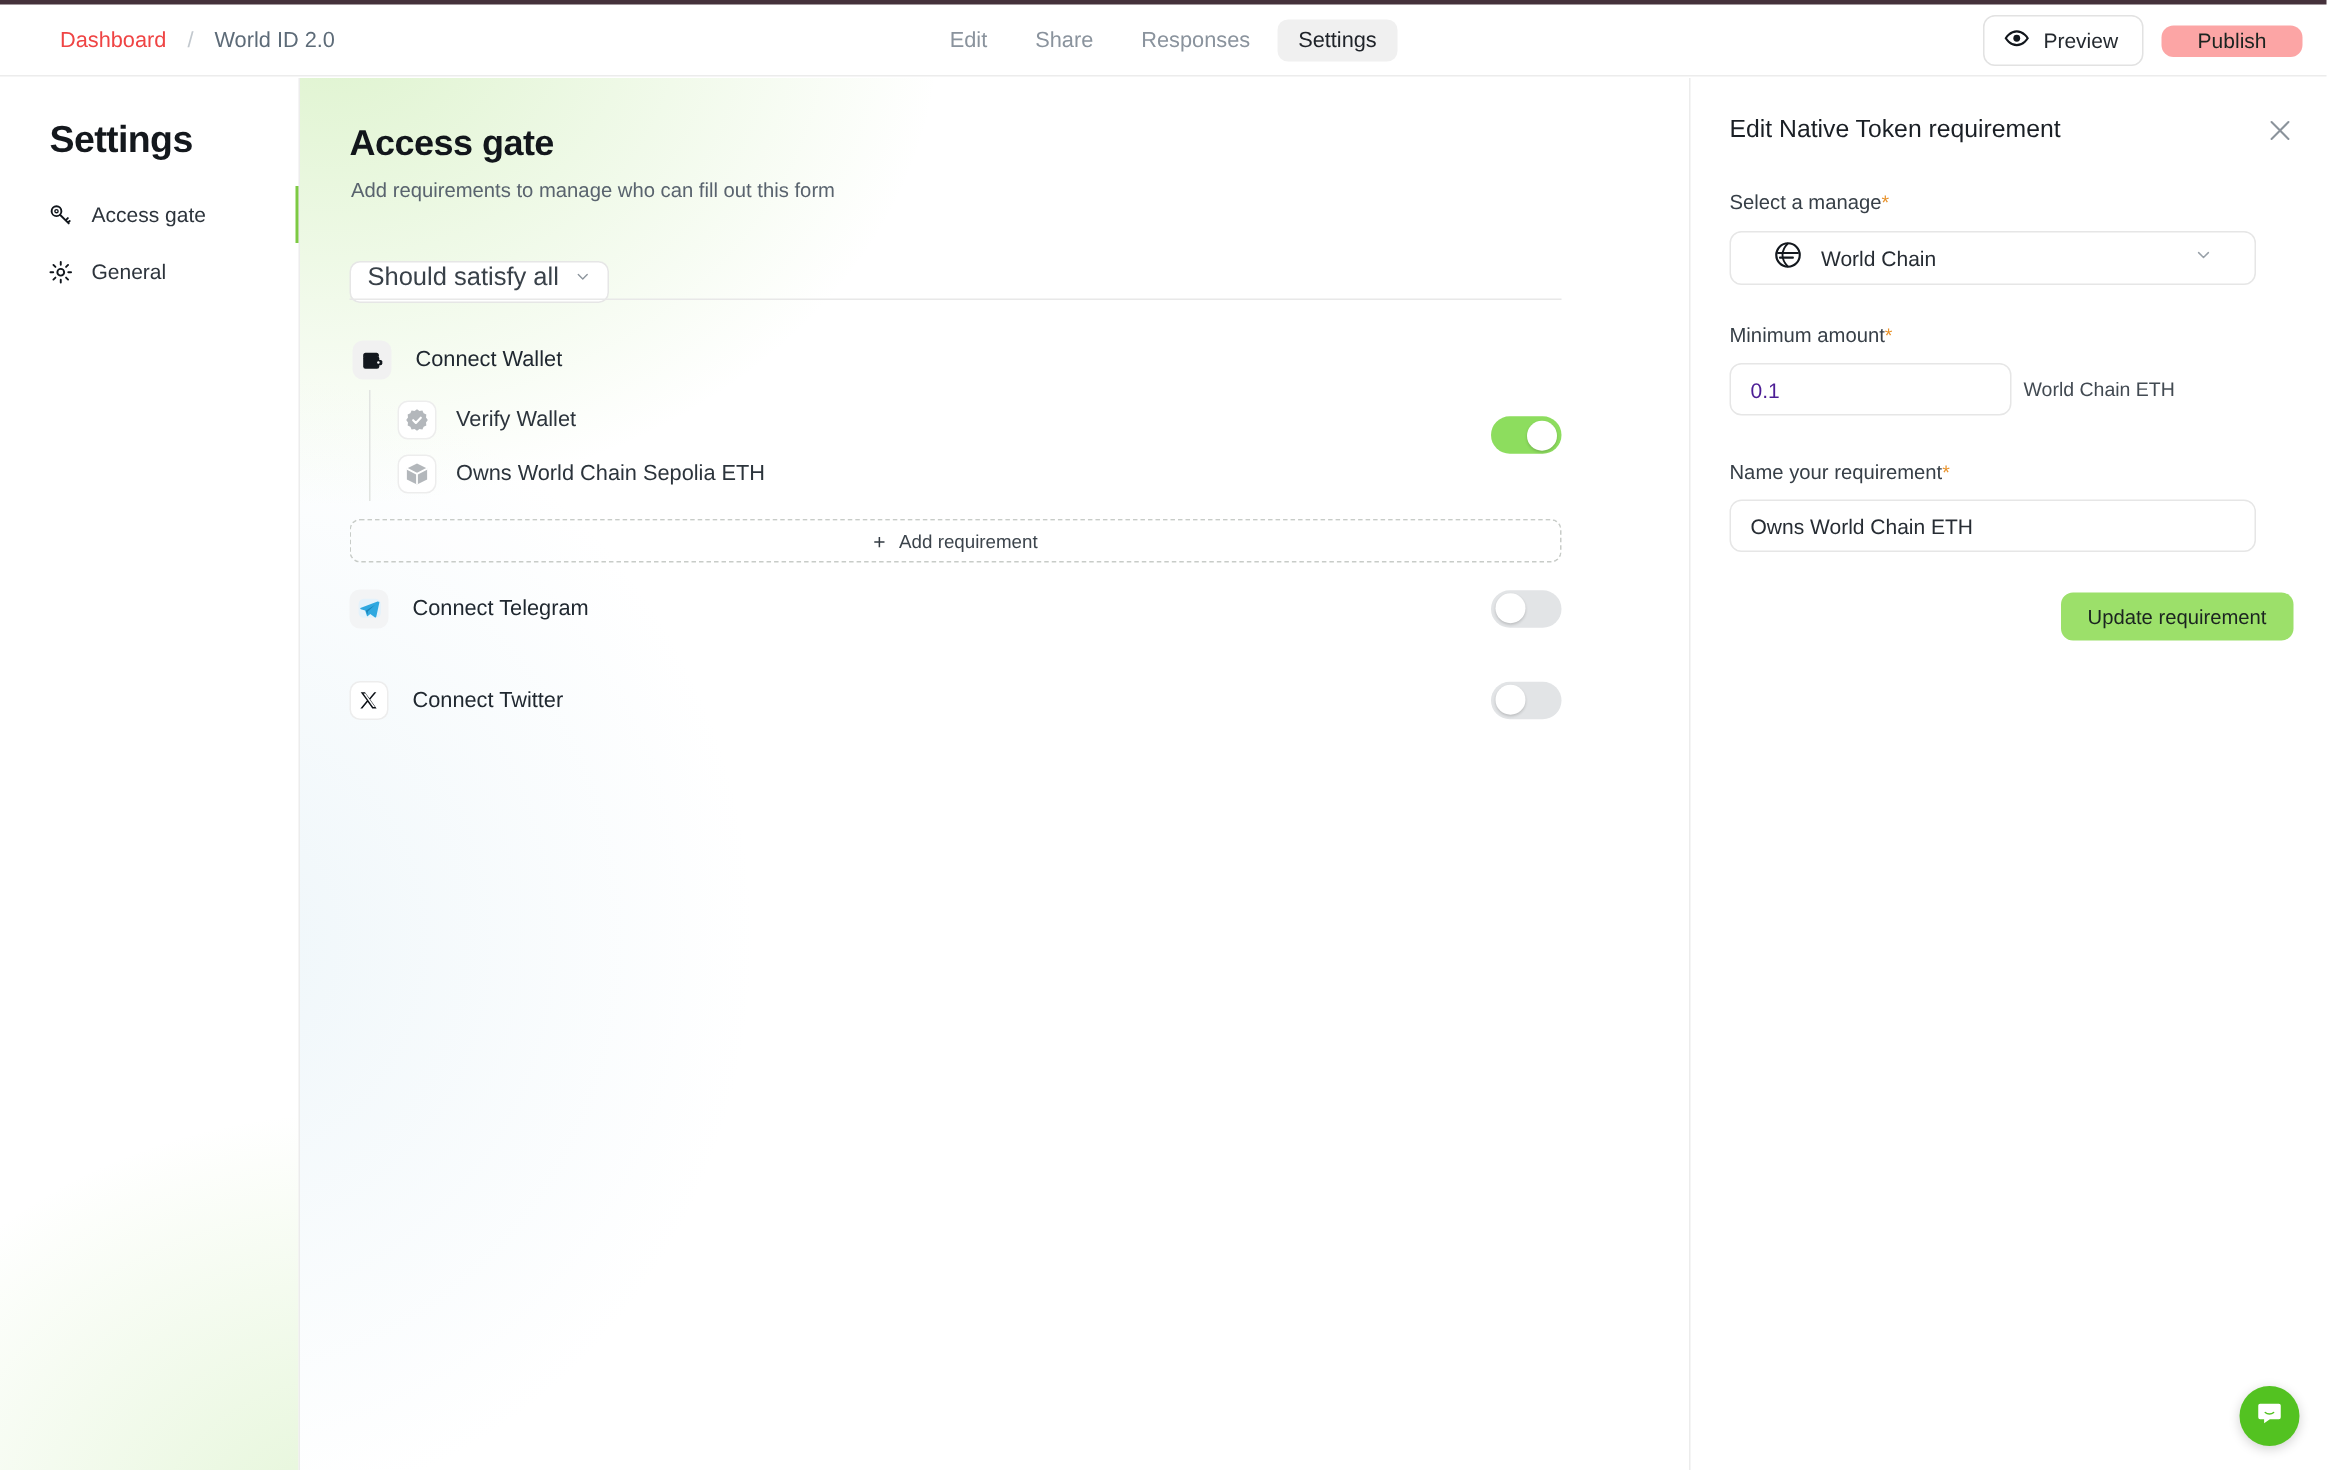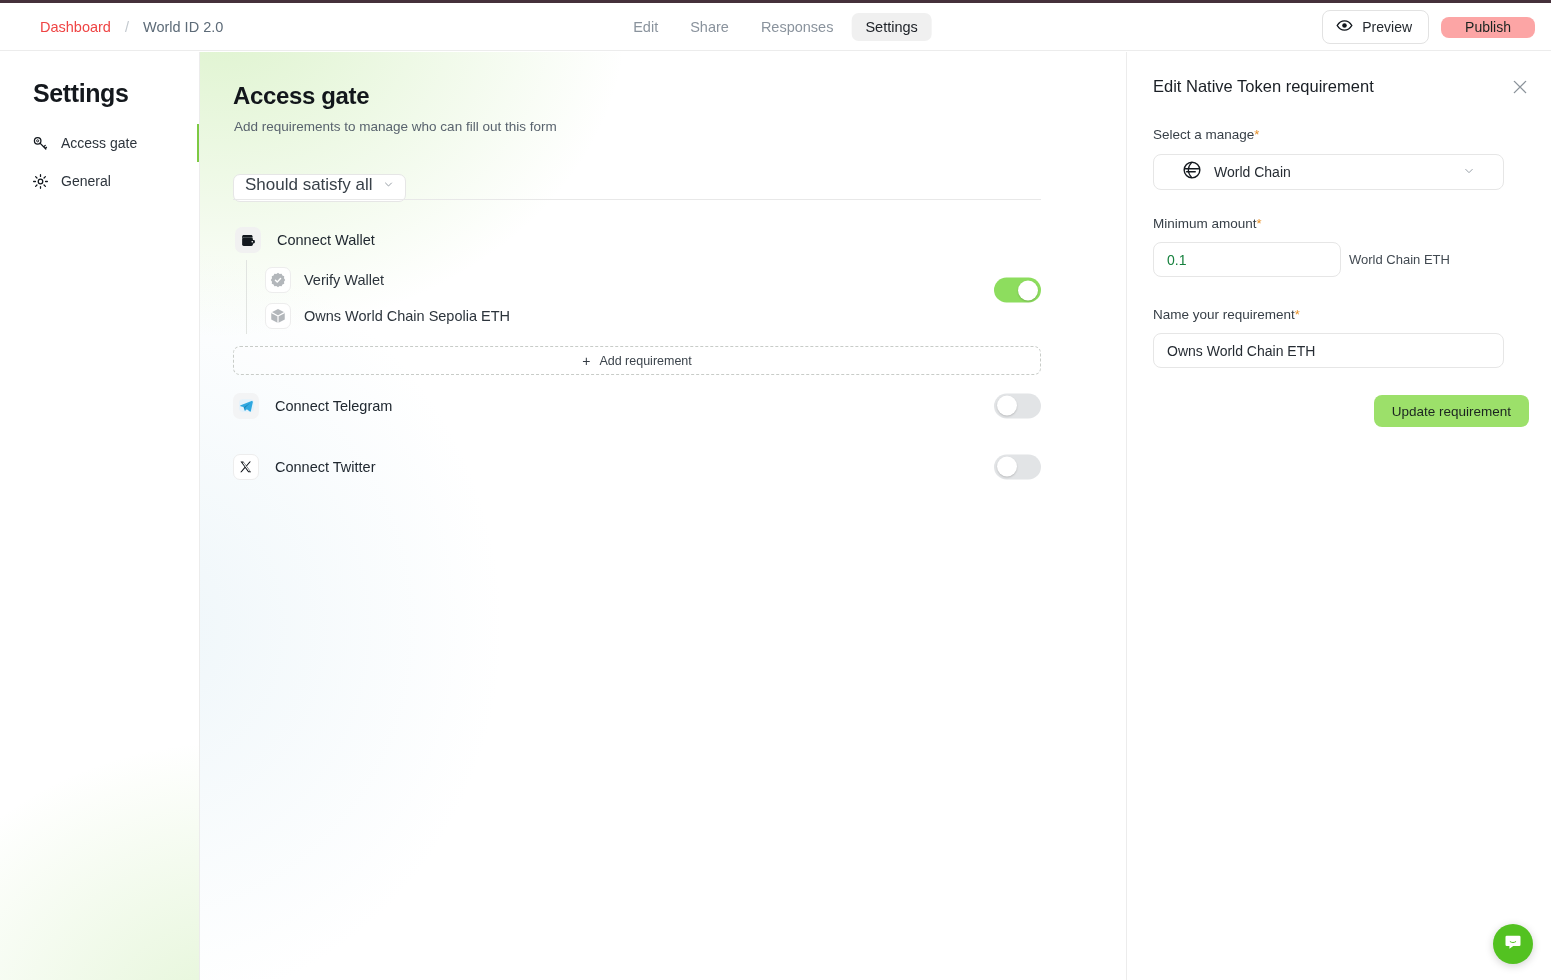--- a/index.html
+++ b/index.html
@@ -225,21 +225,21 @@
     display: flex; align-items: center; gap: 12px;
     padding: 0 28px; cursor: pointer;
   }
   .network-name { font-size: 14px; color: #262c33; flex: 1; }
   .amount-input {
     position: absolute; left: 26px; top: 190px;
     width: 188px; height: 35px;
     border: 1px solid #e6e6e6; border-radius: 8px;
     background: #fff;
     display: flex; align-items: center; padding: 0 13px;
-    font-size: 14px; color: #15803d;
+    font-size: 14px; color: #4c1d95;
   }
   .amount-unit {
     position: absolute; left: 222px; top: 200px;
     font-size: 13px; color: #424a52; white-space: nowrap;
   }
   .name-input {
     position: absolute; left: 26px; top: 281px;
     width: 351px; height: 35px;
     border: 1px solid #e6e6e6; border-radius: 8px;
     background: #fff;

